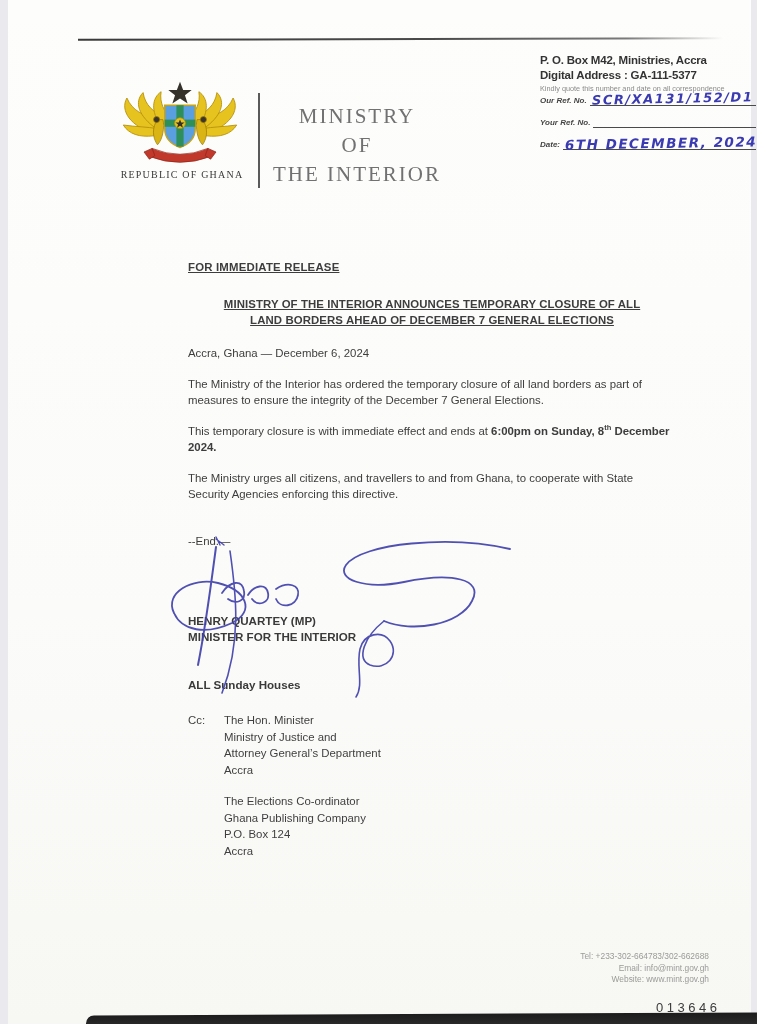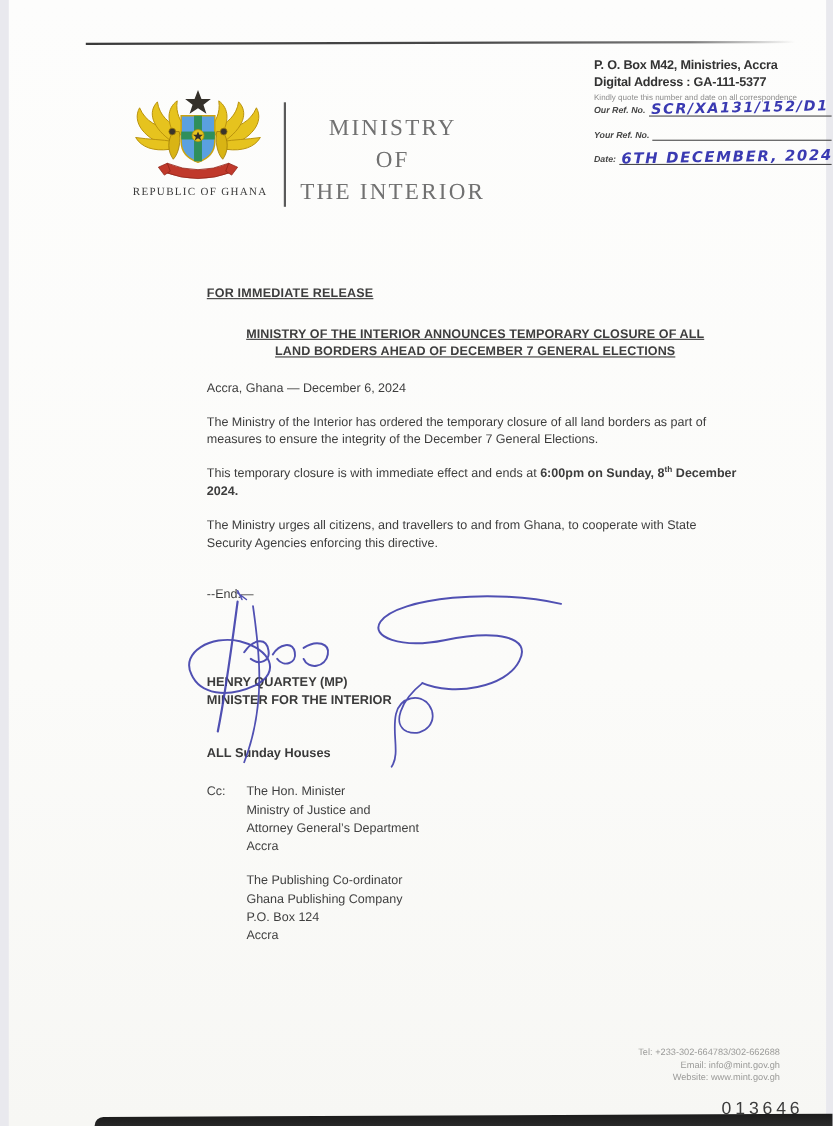--- a/index.html
+++ b/index.html
@@ -66,21 +66,21 @@
   .media { position:absolute; left:180px; top:678px; font-weight:bold; font-size:11.6px; color:#3a3a3a; }
   .ccblock { position:absolute; left:180px; top:712px; font-size:11.4px; line-height:16.5px; display:flex; }
   .cclabel { width:36px; }
   .ccgroup2 { margin-top:15px; }
   
   .contact { position:absolute; right:42px; top:951px; text-align:right; font-size:8.4px; line-height:11.5px; color:#9a9a98; }
   .confidential {
     position:absolute; left:180px; top:982px; width:480px; text-align:center;
     font-family:"Liberation Serif", serif; font-size:15px; letter-spacing:2.5px; color:#4c4c4c;margin-top:40px;
   }
-  .serial { position:absolute; left:648px; top:1000px; font-size:16px; letter-spacing:3.5px; color:#3c3c3c; }
+  .serial { position:absolute; left:648px; top:1000px; font-size:13px; letter-spacing:3.5px; color:#3c3c3c; }
 </style>
 </head>
 <body>
 
 <div class="paper">
   <div class="edge-top"></div>
 
   <svg class="crest" viewBox="0 0 150 100">
 
     <polygon points="75,2 78.5,11 88,11 80.5,17 83.5,26 75,20.5 66.5,26 69.5,17 62,11 71.5,11" fill="#34302a"></polygon>
@@ -186,21 +186,21 @@
   <div class="ccblock">
     <div class="cclabel">Cc:</div>
     <div>
       <div class="ccgroup1">
         <div>The Hon. Minister</div>
         <div>Ministry of Justice and</div>
         <div>Attorney General’s Department</div>
         <div>Accra</div>
       </div>
       <div class="ccgroup2">
-        <div>The Publishing Co-ordinator</div>
+        <div>The Elections Co-ordinator</div>
         <div>Ghana Publishing Company</div>
         <div>P.O. Box 124</div>
         <div>Accra</div>
       </div>
     </div>
   </div>
 
   <div class="contact">
     <div>Tel: +233-302-664783/302-662688</div>
     <div>Email: info@mint.gov.gh</div>

